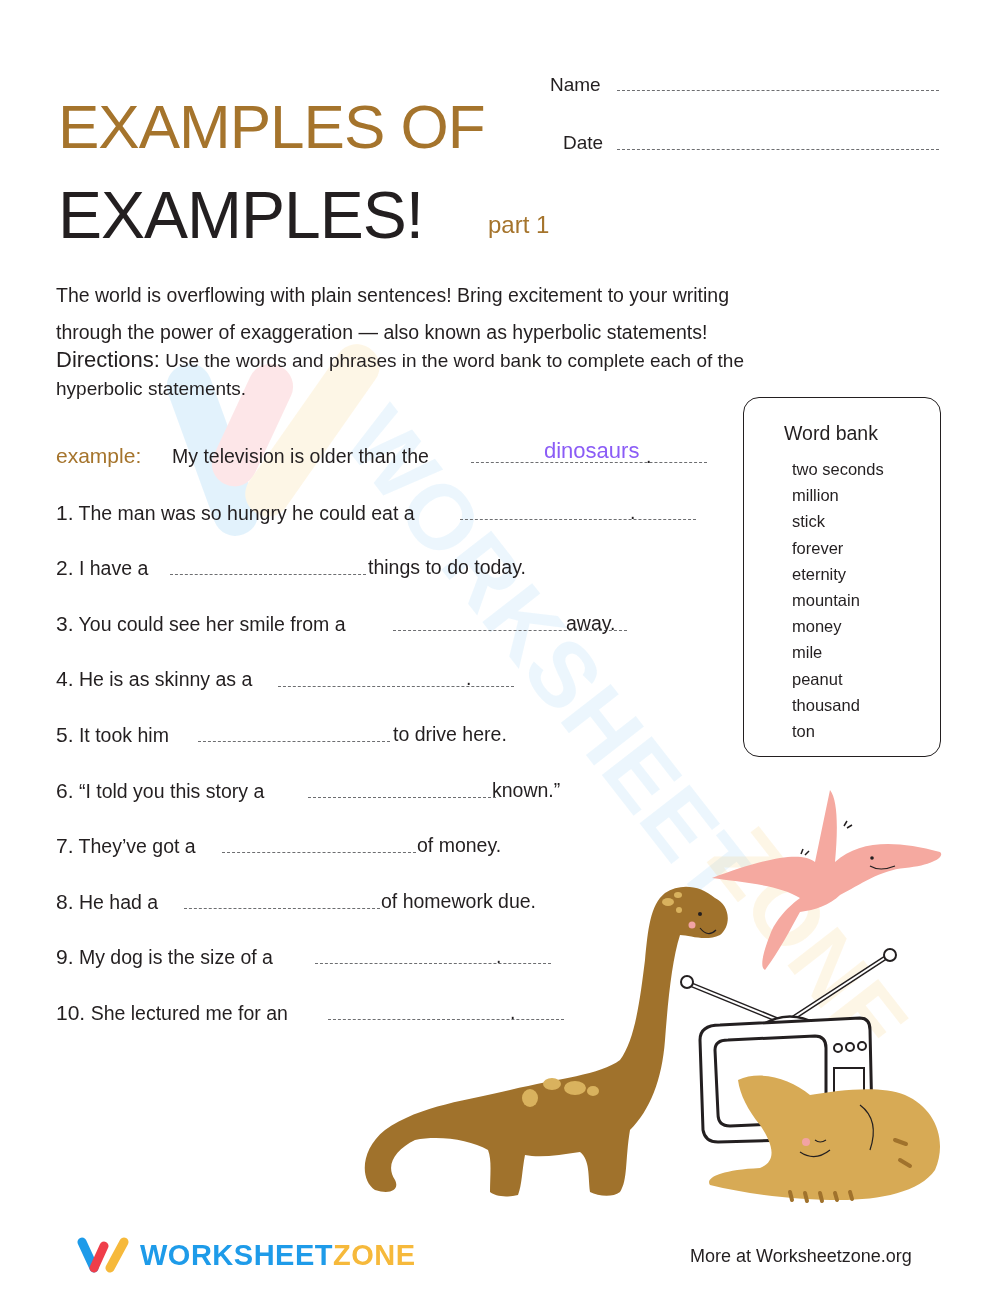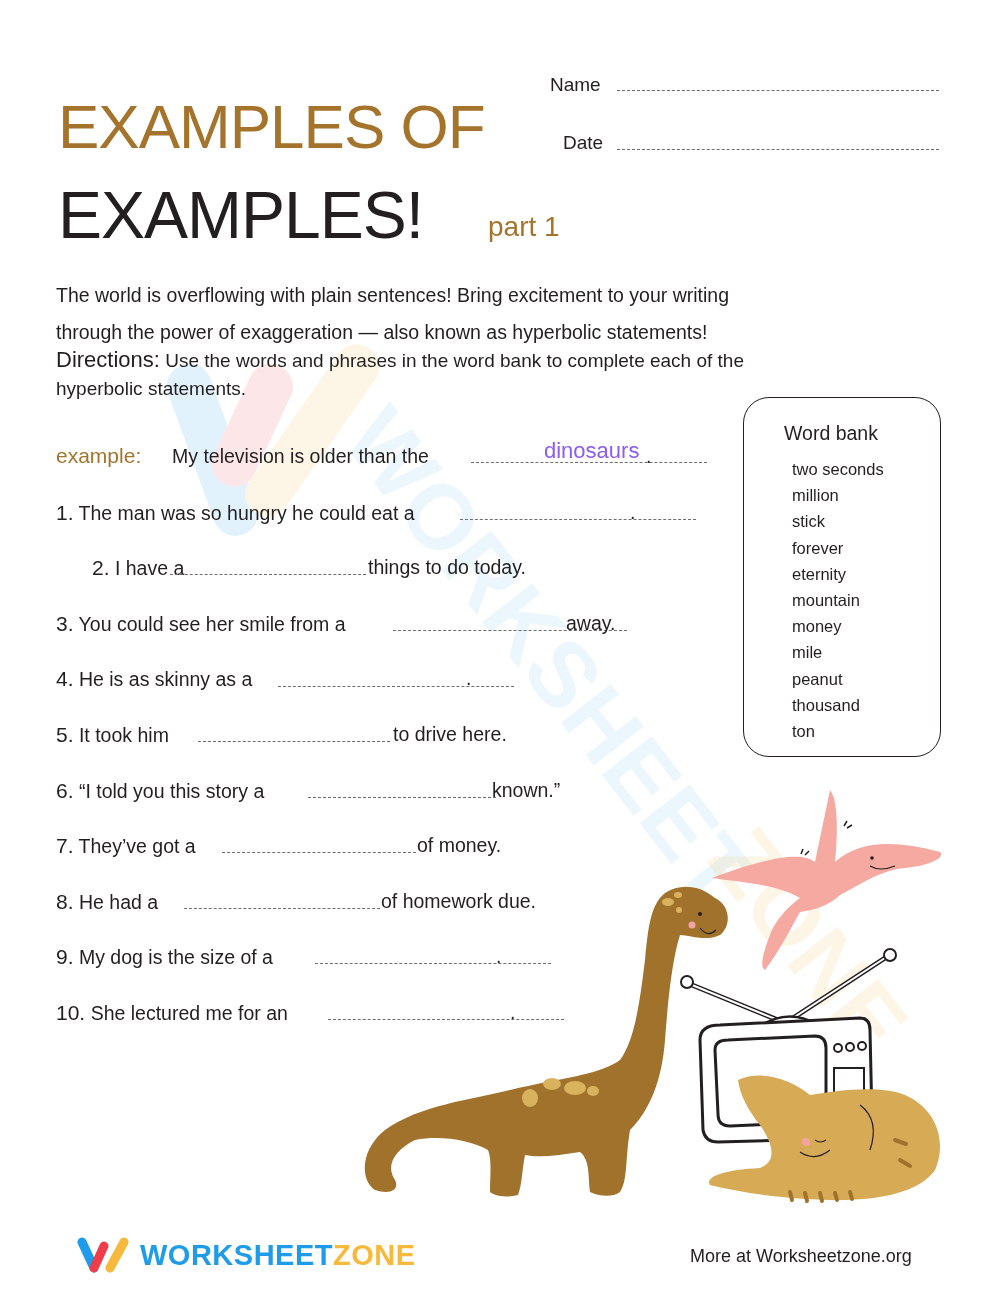--- a/index.html
+++ b/index.html
@@ -5,37 +5,37 @@
     * { margin: 0; padding: 0; box-sizing: border-box; }
     html, body { width: 1000px; height: 1294px; background: #ffffff; overflow: hidden; }
     body { position: relative; font-family: "Liberation Sans", "DejaVu Sans", sans-serif; color: #231f20; }
 
     .watermark { position: absolute; left: 0; top: 0; width: 1000px; height: 1294px; pointer-events: none; z-index: 0; }
 
     .abs { position: absolute; z-index: 1; }
 
     .title-1 { left: 58px; top: 96px; font-size: 62px; color: #a5742c; letter-spacing: -1px; font-weight: 400; line-height: 1; }
     .title-2 { left: 58px; top: 182px; font-size: 66px; color: #231f20; letter-spacing: -1px; font-weight: 400; line-height: 1; }
-    .part { left: 488px; top: 213px; font-size: 28px; color: #a5742c; line-height: 1; }
+    .part { left: 488px; top: 213px; font-size: 24px; color: #a5742c; line-height: 1; }
 
     .field-label { font-size: 19px; color: #231f20; line-height: 1; }
     .dash-line { border-bottom: 1.5px dashed #6d6e71; height: 1px; }
 
     .intro { left: 56px; top: 277px; width: 720px; font-size: 19.5px; line-height: 37px; color: #231f20; }
     .directions { left: 56px; top: 346px; width: 720px; font-size: 19px; line-height: 28px; color: #231f20; }
     .directions .dir-label { font-size: 22px; }
 
     .q-row { font-size: 19.5px; line-height: 1; color: #231f20; white-space: nowrap; }
     .q-num { font-size: 21px; }
     .blank { position: absolute; border-bottom: 1.5px dashed #6d6e71; height: 1px; }
 
     .example-label { color: #a5742c; font-size: 21px; }
     .example-answer { color: #8b5cf6; font-size: 22px; }
 
-    .wordbank { left: 743px; top: 397px; width: 198px; height: 360px; border: 1.5px solid #231f20; border-radius: 26px; }
+    .wordbank { left: 743px; top: 397px; width: 198px; height: 360px; border: 1.5px solid #231f20; border-radius: 16px; }
     .wb-title { position: absolute; left: 40px; top: 24px; font-size: 19.5px; color: #231f20; }
     .wb-list { position: absolute; left: 48px; top: 58px; list-style: none; }
     .wb-list li { font-size: 16.5px; line-height: 26.2px; color: #231f20; }
 
     .footer-logo { left: 76px; top: 1236px; display: flex; align-items: center; gap: 8px; }
     .footer-brand { font-size: 29px; font-weight: 700; letter-spacing: 0.5px; }
     .footer-brand .b1 { color: #1e9be9; }
     .footer-brand .b2 { color: #f6b93b; }
     .footer-more { left: 690px; top: 1246px; font-size: 18px; color: #231f20; }
 
@@ -77,21 +77,21 @@
 <div class="blank abs" style="left:471px; top:462px; width:236px;"></div>
 <div class="abs q-row" style="left:646px; top:447px;">.</div>
 
 <div class="abs q-row" style="left:56px; top:502px;">
   <span class="q-num">1.</span>
   <span>The man was so hungry he could eat a</span>
 </div>
 <div class="blank abs" style="left:460px; top:519px; width:236px;"></div>
 <div class="abs q-row" style="left:630px; top:503px;">.</div>
 
-<div class="abs q-row" style="left:56px; top:557px;margin-left:36px;">
+<div class="abs q-row" style="left:56px; top:557px;">
   <span class="q-num">2.</span>
   <span>I have a</span>
 </div>
 <div class="blank abs" style="left:170px; top:574px; width:196px;"></div>
 <div class="abs q-row" style="left:368px; top:558px;">things to do today.</div>
 
 <div class="abs q-row" style="left:56px; top:613px;">
   <span class="q-num">3.</span>
   <span>You could see her smile from a</span>
 </div>

